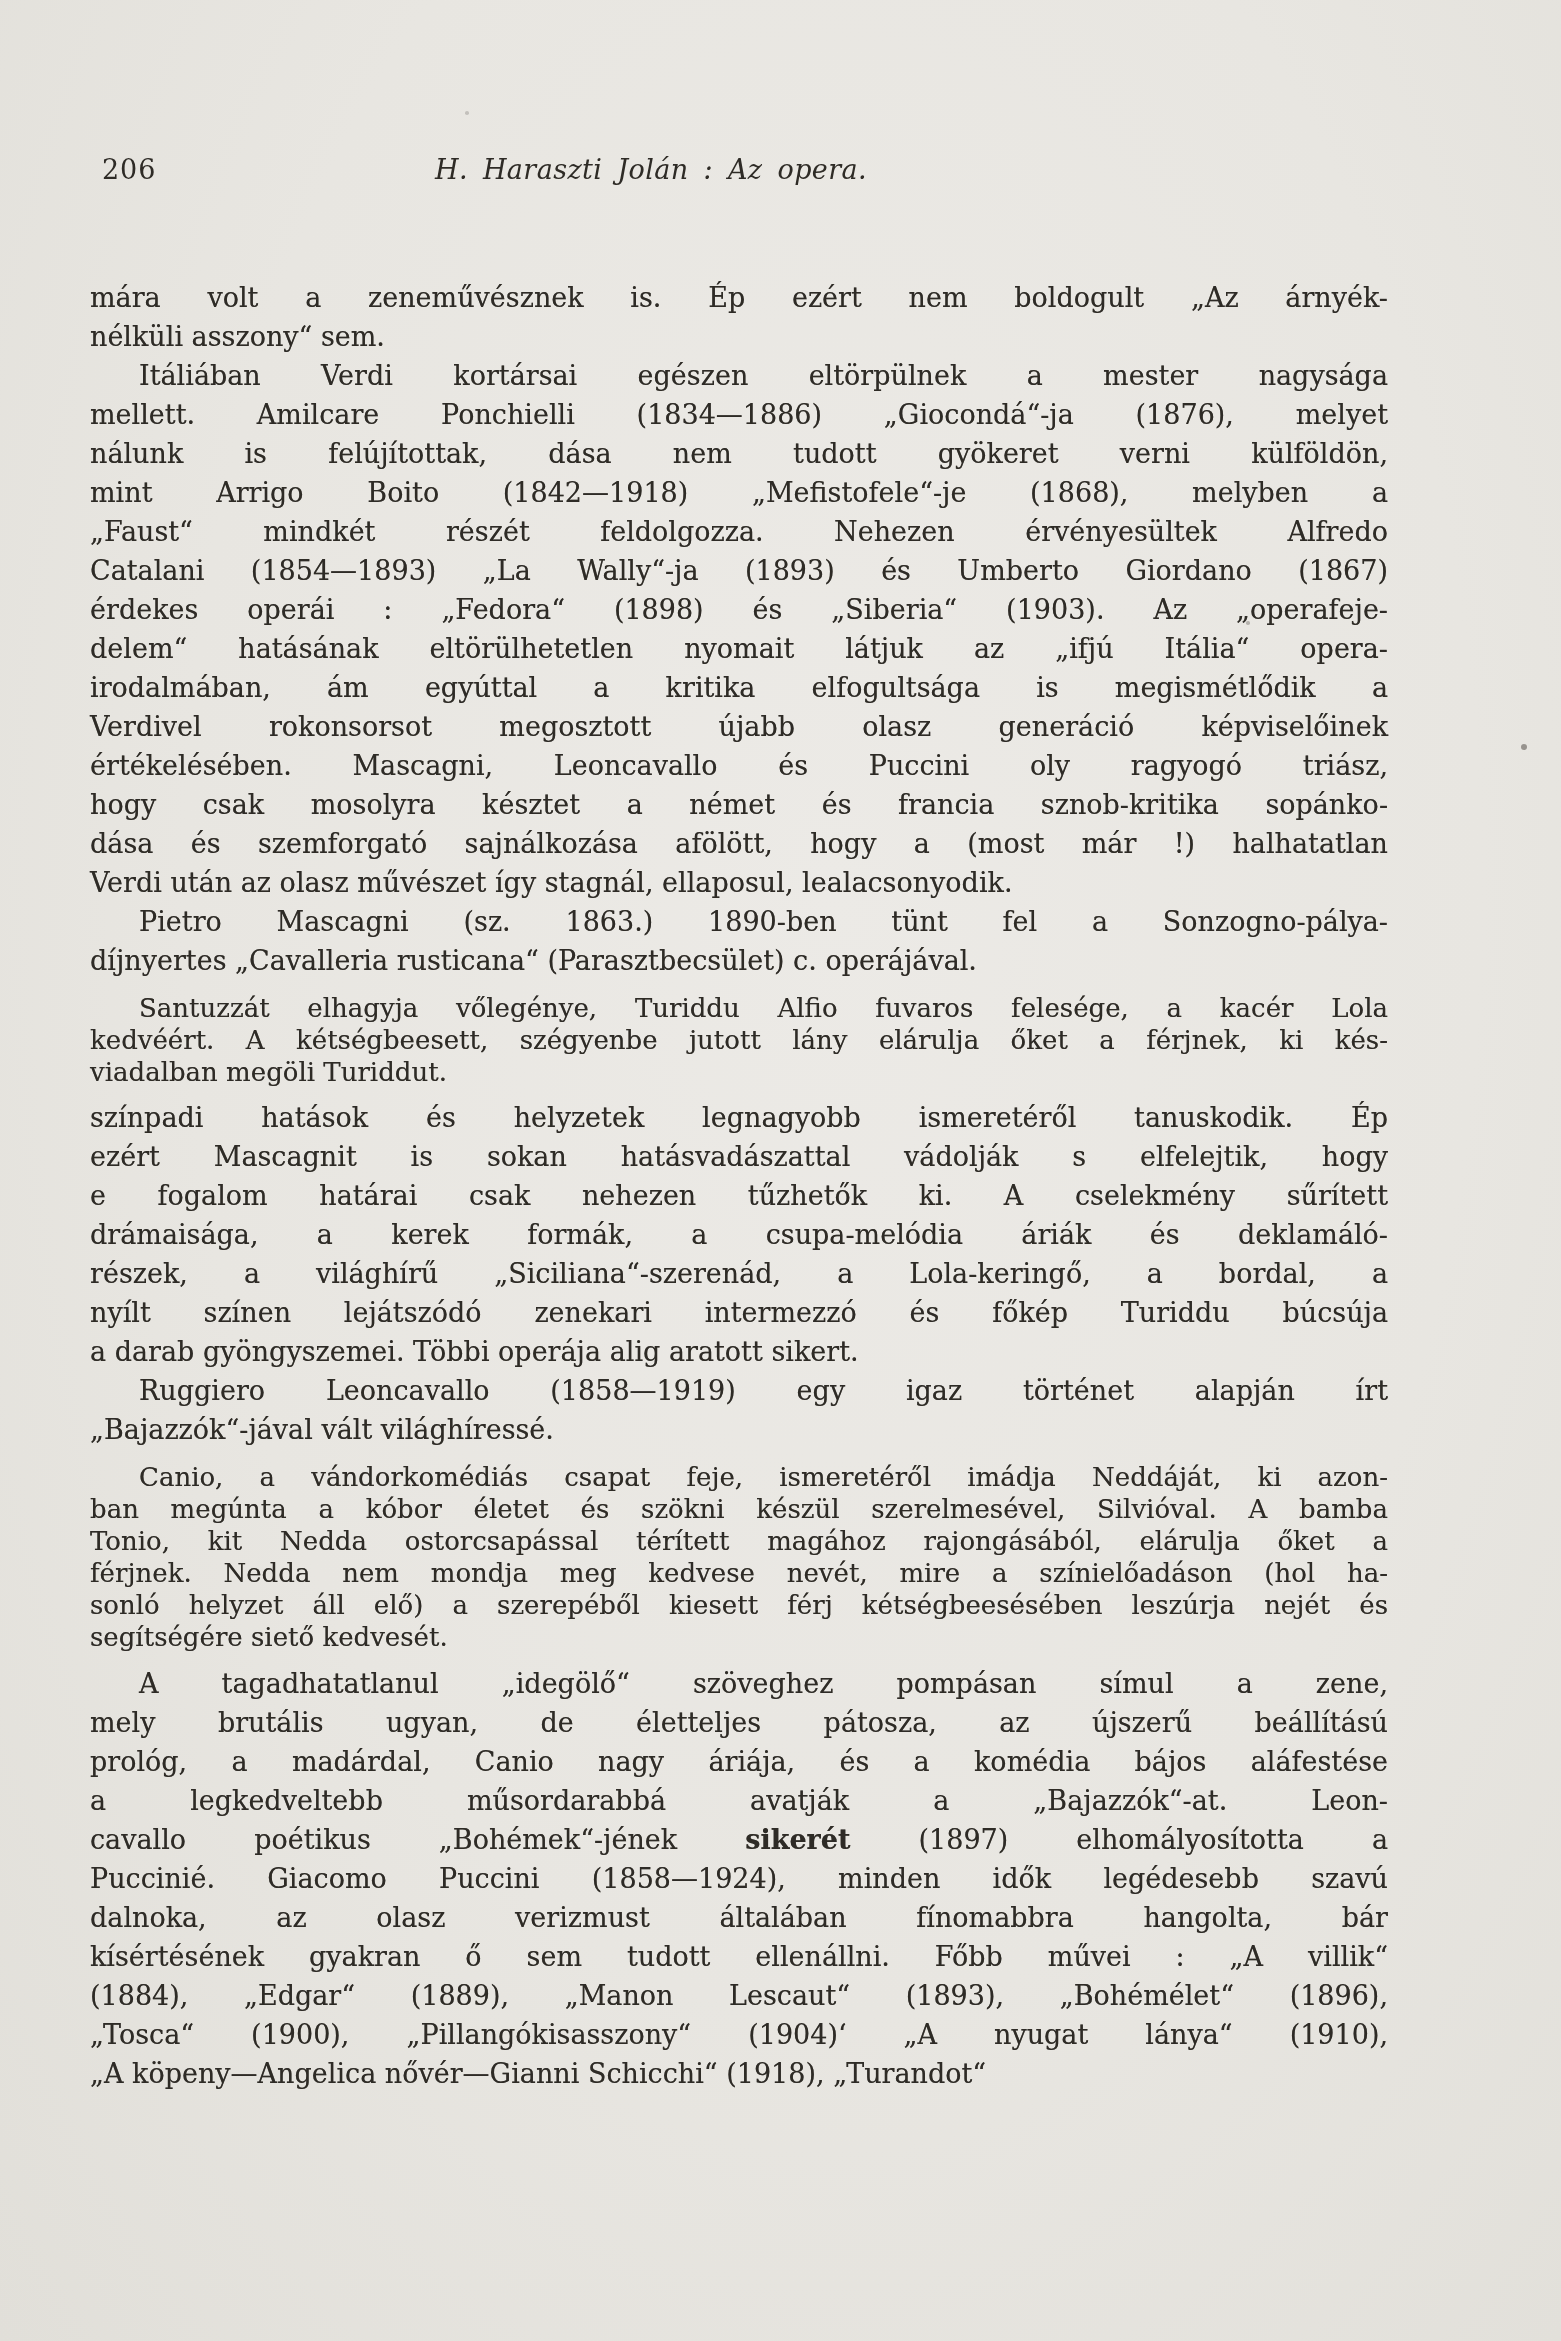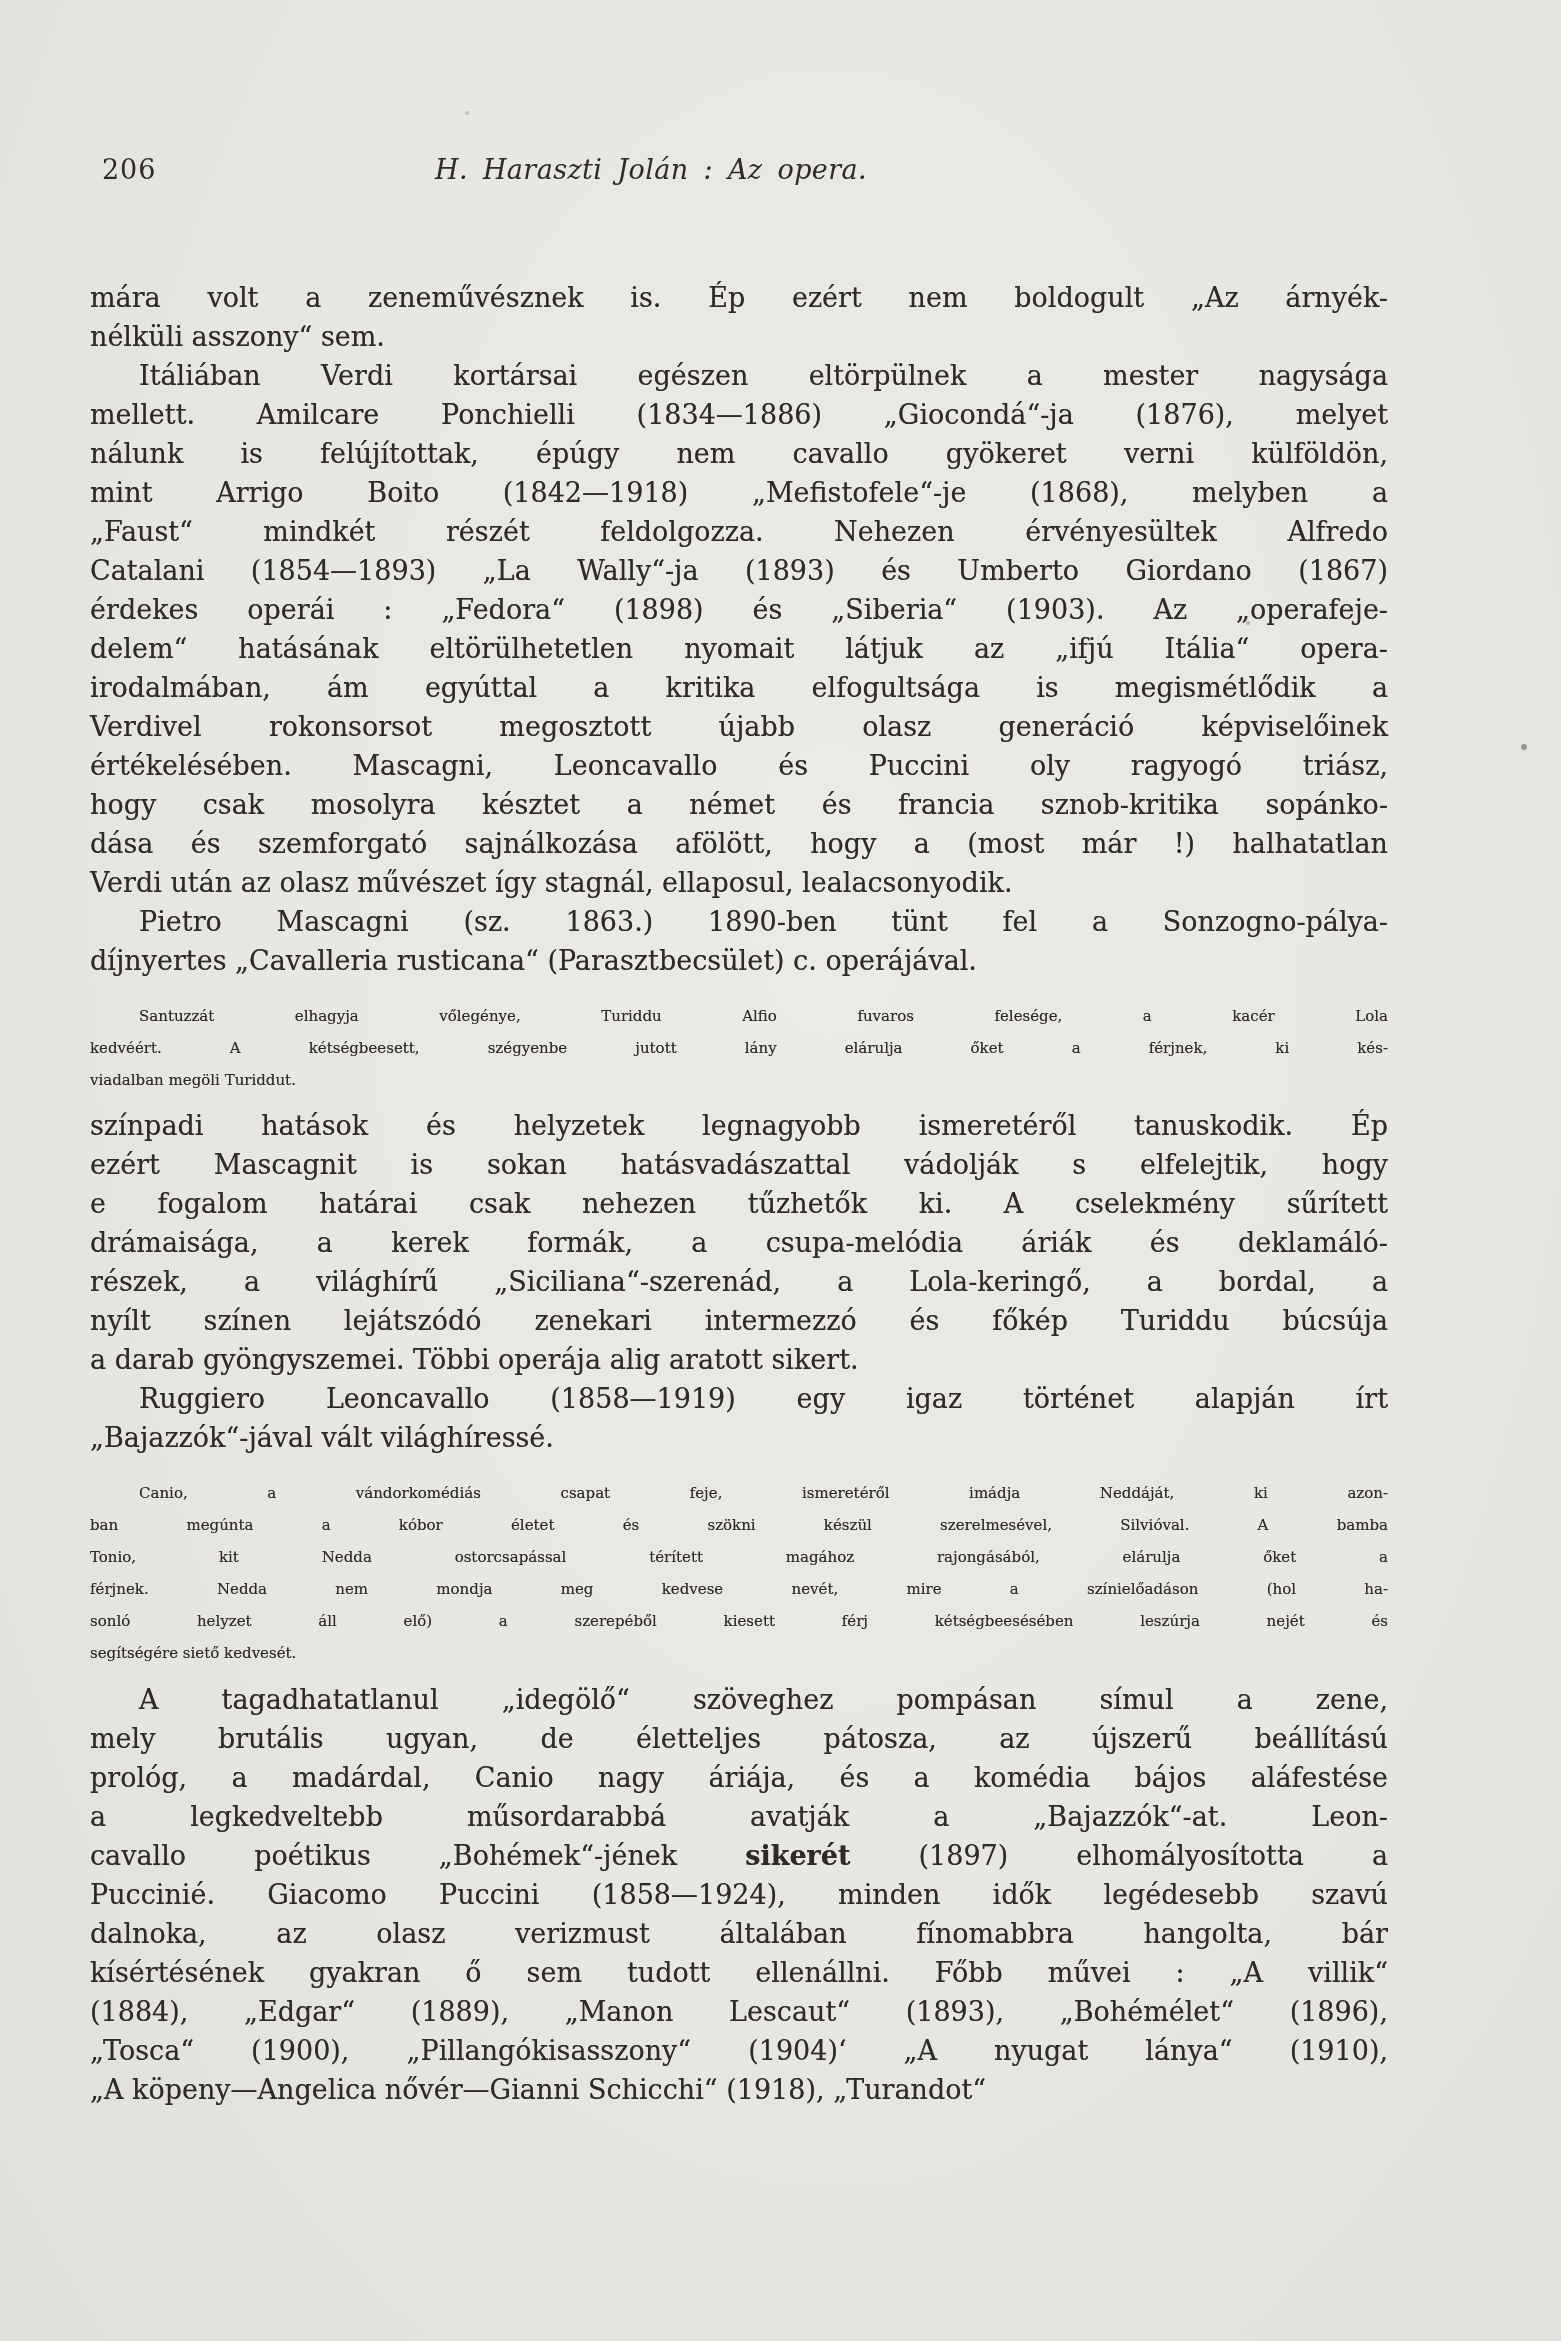--- a/index.html
+++ b/index.html
@@ -20,21 +20,21 @@
   }
   .runtitle{
     position:absolute;left:435px;top:0;
     font-style:italic;font-size:27px;word-spacing:6px;letter-spacing:0.4px;
   }
   .textblock{
     position:absolute;top:278px;left:90px;width:1298px;
   }
   .para{margin:0;}
   .para.body{font-size:27px;line-height:39px;}
-  .para.small{font-size:15px;line-height:32px;margin-top:20px;margin-bottom:10.4px;}
+  .para.small{font-size:26px;line-height:32px;margin-top:12px;margin-bottom:10.4px;}
   .tline{
     text-align:justify;
     text-align-last:justify;
     text-shadow:0 0 0.4px rgba(46,43,38,.55);
   }
   .tline.lastline{text-align-last:left;}
   .para.indent .firstline{text-indent:49px;}
   .it{}
   .bo{font-weight:bold;}
   .speck{position:absolute;border-radius:50%;background:#55514a;}
@@ -52,21 +52,21 @@
   </div>
 
   <div class="textblock">
       <div class="para body">
         <div class="tline firstline"><span>mára volt a zeneművésznek is. Ép ezért nem boldogult „Az árnyék-</span></div>
         <div class="tline lastline"><span>nélküli asszony“ sem.</span></div>
       </div>
       <div class="para body indent">
         <div class="tline firstline"><span>Itáliában Verdi kortársai egészen eltörpülnek a mester nagysága</span></div>
         <div class="tline"><span>mellett. Amilcare </span><span class="it">Ponchielli</span><span> (1834—1886) „Giocondá“-ja (1876), melyet</span></div>
-        <div class="tline"><span>nálunk is felújítottak, épúgy nem cavallo gyökeret verni külföldön,</span></div>
+        <div class="tline"><span>nálunk is felújítottak, dása nem tudott gyökeret verni külföldön,</span></div>
         <div class="tline"><span>mint Arrigo </span><span class="it">Boito</span><span> (1842—1918) „Mefistofele“-je (1868), melyben a</span></div>
         <div class="tline"><span>„Faust“ mindkét részét feldolgozza. Nehezen érvényesültek Alfredo</span></div>
         <div class="tline"><span class="it">Catalani</span><span> (1854—1893) „La Wally“-ja (1893) és Umberto </span><span class="it">Giordano</span><span> (1867)</span></div>
         <div class="tline"><span>érdekes operái : „Fedora“ (1898) és „Siberia“ (1903). Az „operafeje-</span></div>
         <div class="tline"><span>delem“ hatásának eltörülhetetlen nyomait látjuk az „ifjú Itália“ opera-</span></div>
         <div class="tline"><span>irodalmában, ám egyúttal a kritika elfogultsága is megismétlődik a</span></div>
         <div class="tline"><span>Verdivel rokonsorsot megosztott újabb olasz generáció képviselőinek</span></div>
         <div class="tline"><span>értékelésében. Mascagni, Leoncavallo és Puccini oly ragyogó triász,</span></div>
         <div class="tline"><span>hogy csak mosolyra késztet a német és francia sznob-kritika sopánko-</span></div>
         <div class="tline"><span>dása és szemforgató sajnálkozása afölött, hogy a (most már !) halhatatlan</span></div>

